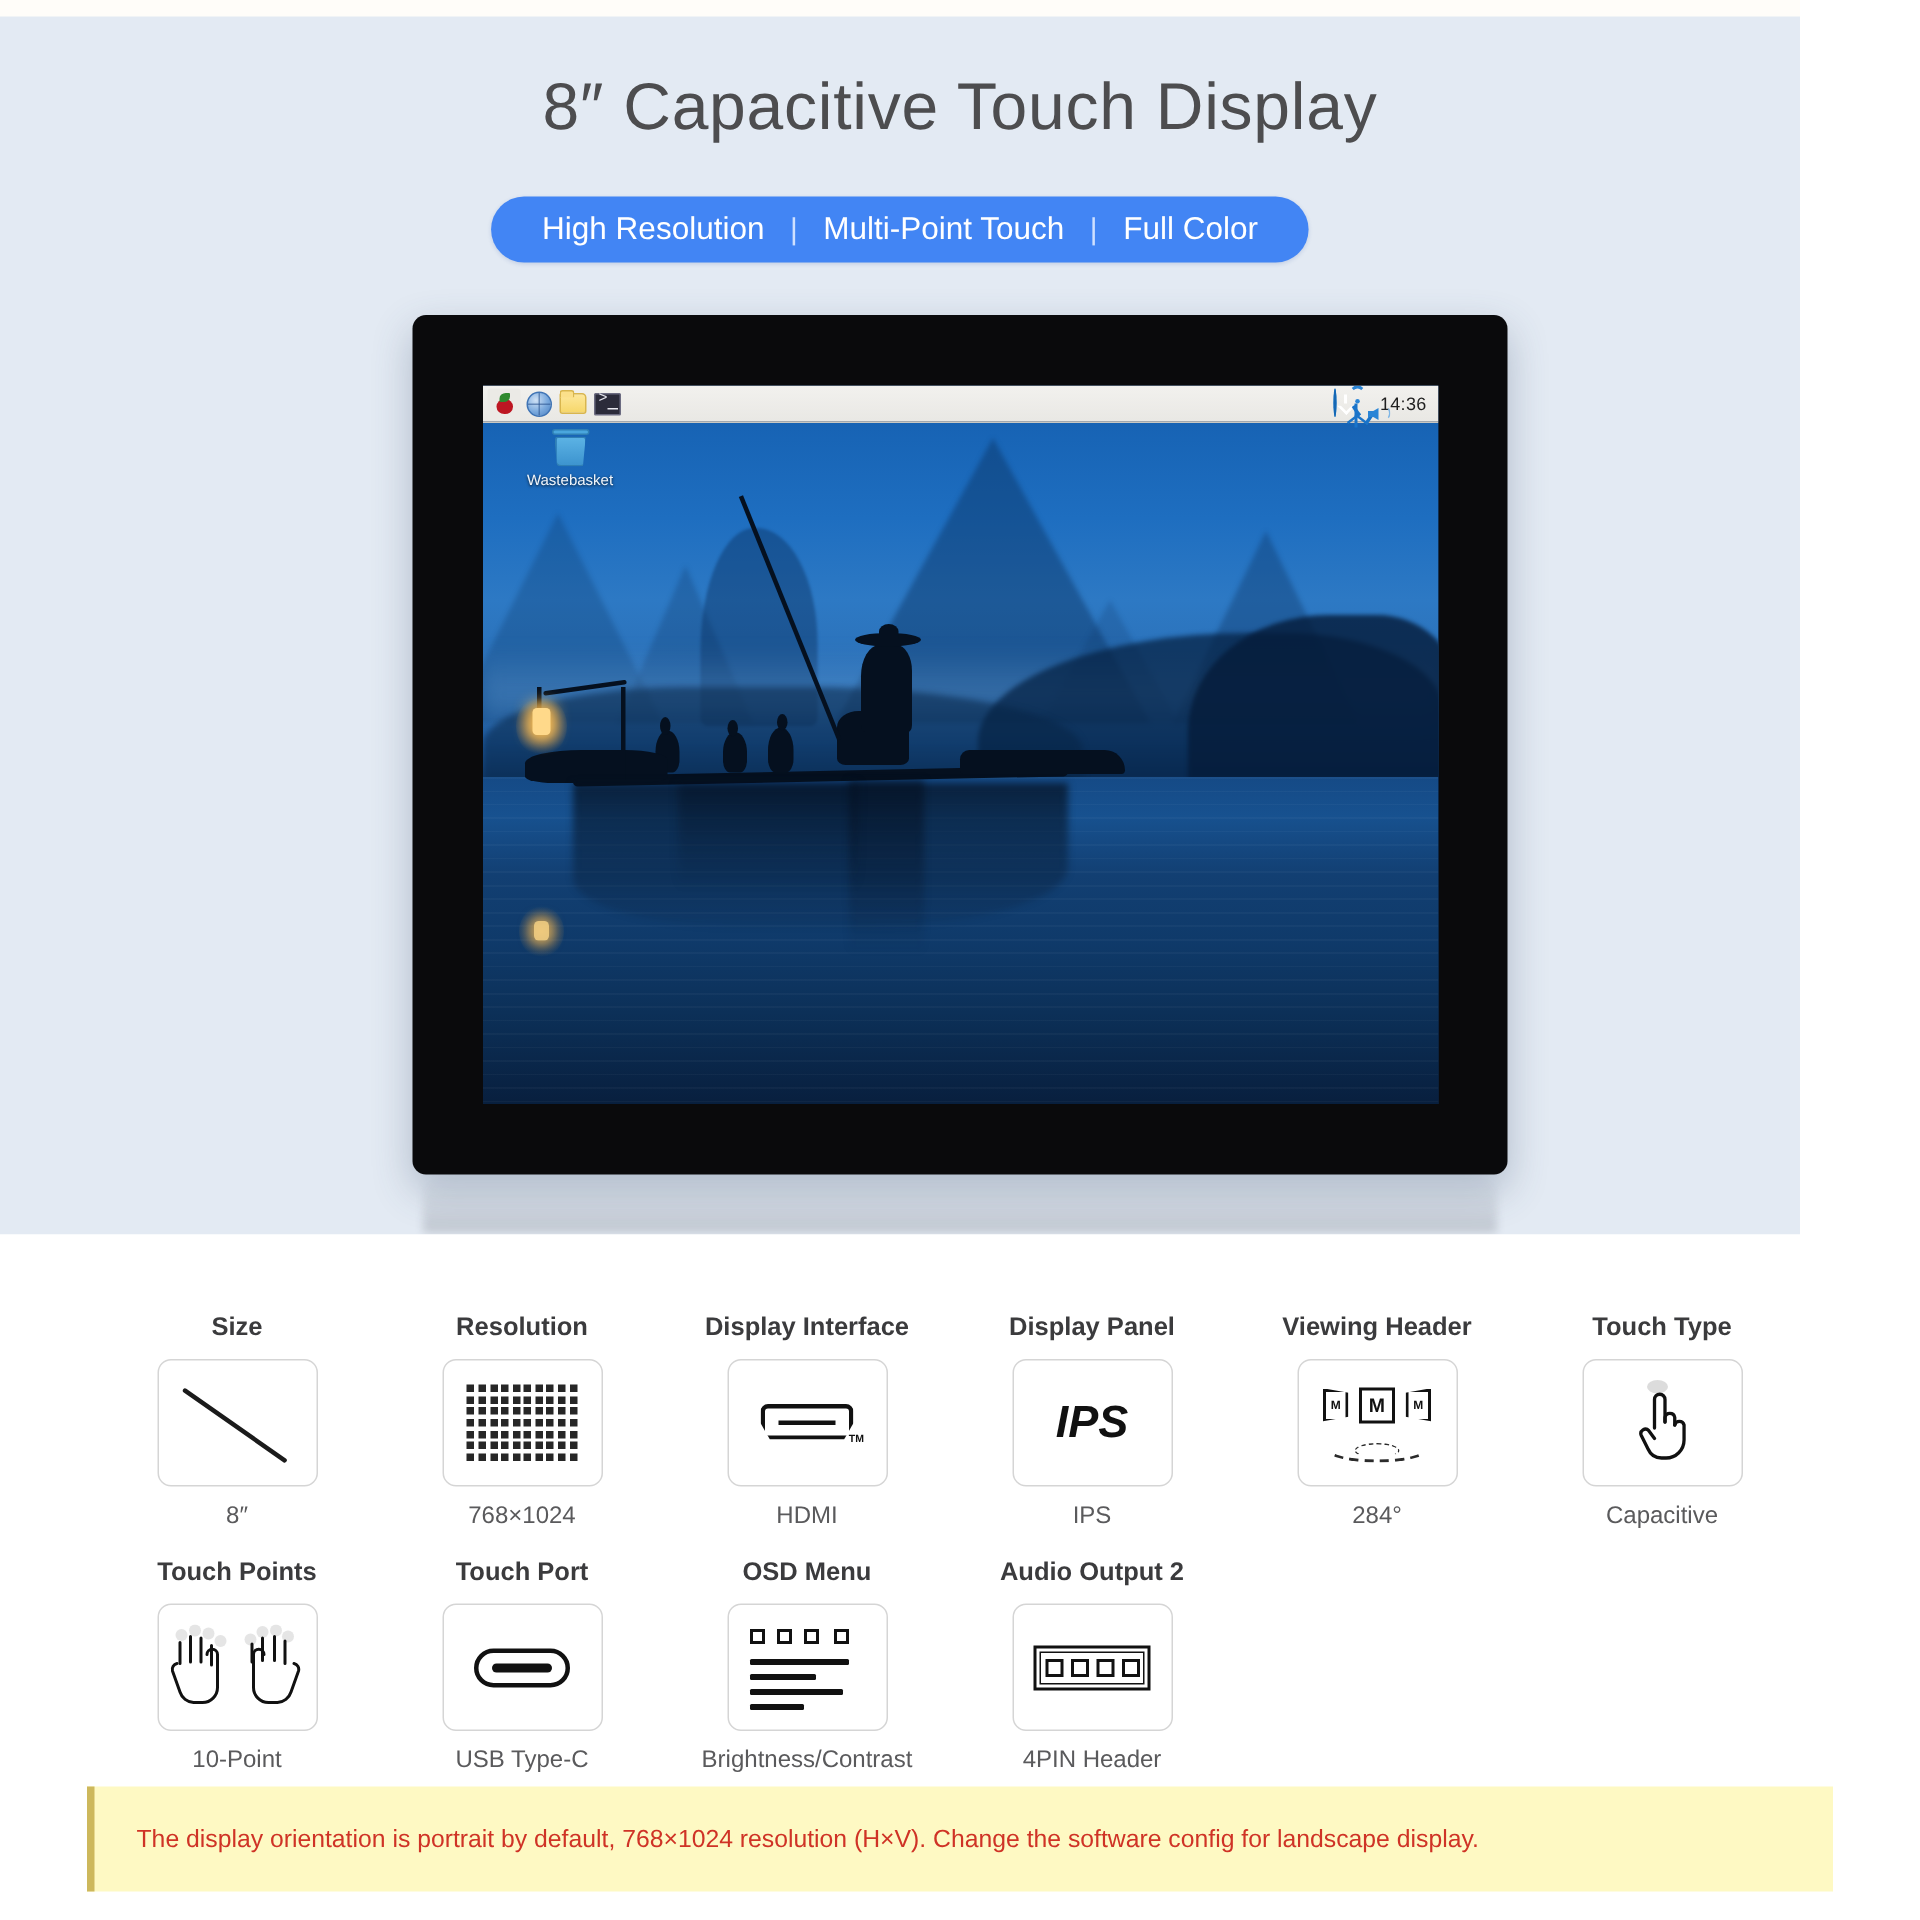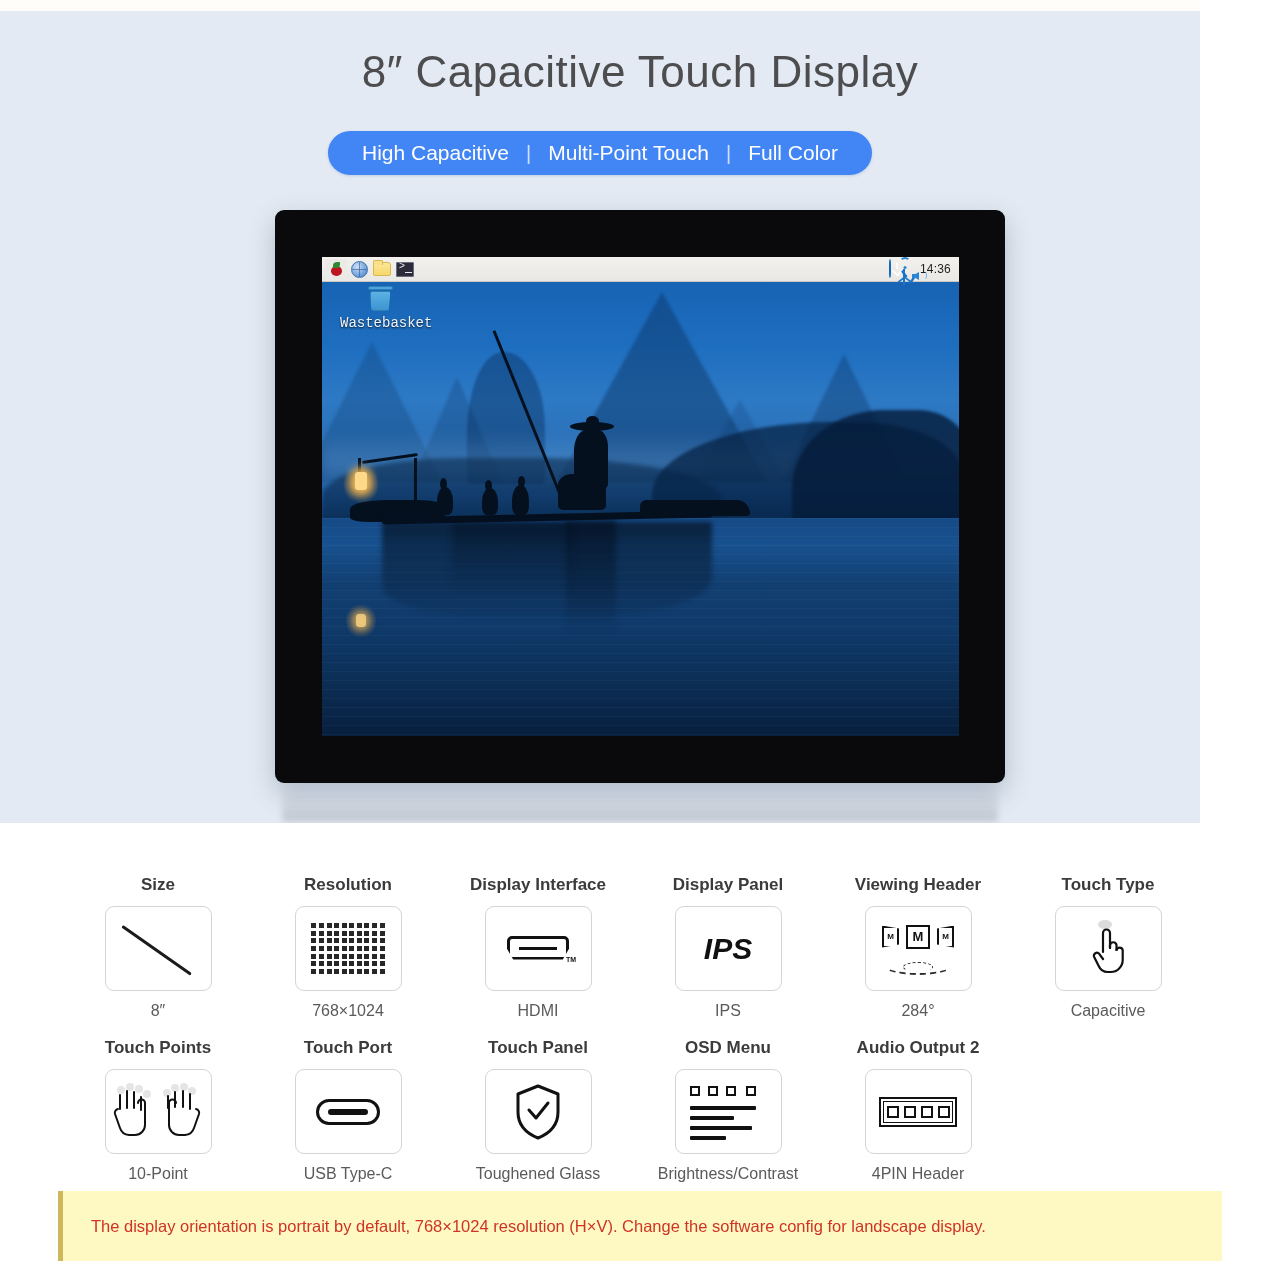--- a/index.html
+++ b/index.html
@@ -305,25 +305,24 @@
   .wb-body {
     position:absolute; left:3px; top:5px;
     width:21px;height:20px;
     background:linear-gradient(to bottom,#5bb2e4,#3d94cf);
     border:1px solid #2f7fb5;
     border-radius: 2px 2px 4px 4px;
     clip-path: polygon(0 0, 100% 0, 91% 100%, 9% 100%);
   }
   .wb-label {
     margin-top: 3px;
-    font-size: 14px;
+    font-size: 10px;
     color: #f0f6fc;
     text-shadow: 0 1px 2px rgba(0,0,0,.8);
     white-space: nowrap;
-    font-family: Liberation Mono, monospace;
   }
 
   
   .specs {
     position: absolute;
     top: 823px; left: 0;
     width: 1280px; height: 370px;
     background: #ffffff;
   }
   .spec-row {
@@ -511,21 +510,21 @@
 </style>
 </head>
 <body>
 
 <div class="hero">
   <div class="hero-topstrip"></div>
 
   <div class="hero-title">8″ Capacitive Touch Display</div>
 
   <div class="hero-pill">
-    <span class="pill-text">High Capacitive</span>
+    <span class="pill-text">High Resolution</span>
     <span class="pill-sep">|</span>
     <span class="pill-text">Multi-Point Touch</span>
     <span class="pill-sep">|</span>
     <span class="pill-text">Full Color</span>
   </div>
 
   <div class="monitor-reflect"></div>
 
   <div class="monitor">
     <div class="screen">
@@ -796,30 +795,20 @@
     <div class="spec-cell">
       <div class="spec-title">Touch Port</div>
       <div class="spec-box">
         <div class="i-usbc">
             <div class="usbc-bar"></div>
           </div>
       </div>
       <div class="spec-val">USB Type-C</div>
     </div>
 
-    <div class="spec-cell">
-      <div class="spec-title">Touch Panel</div>
-      <div class="spec-box">
-        <svg class="i-shield" viewBox="0 0 48 58" fill="none" stroke="#111" stroke-width="3" stroke-linecap="round" stroke-linejoin="round">
-          <path d="M24 3 L44 11 v18 c0 14 -10 22 -20 26 C14 51 4 43 4 29 V11 Z"></path>
-          <path d="M15 27 l7 8 l12 -15"></path>
-        </svg>
-      </div>
-      <div class="spec-val">Toughened Glass</div>
-    </div>
 
     <div class="spec-cell">
       <div class="spec-title">OSD Menu</div>
       <div class="spec-box">
         <div class="i-osd">
           <div class="osd-sq" style="left:2px;"></div>
           <div class="osd-sq" style="left:20px;"></div>
           <div class="osd-sq" style="left:38px;"></div>
           <div class="osd-sq" style="left:58px;"></div>
           <div class="osd-line" style="top:22px;width:66px;"></div>

